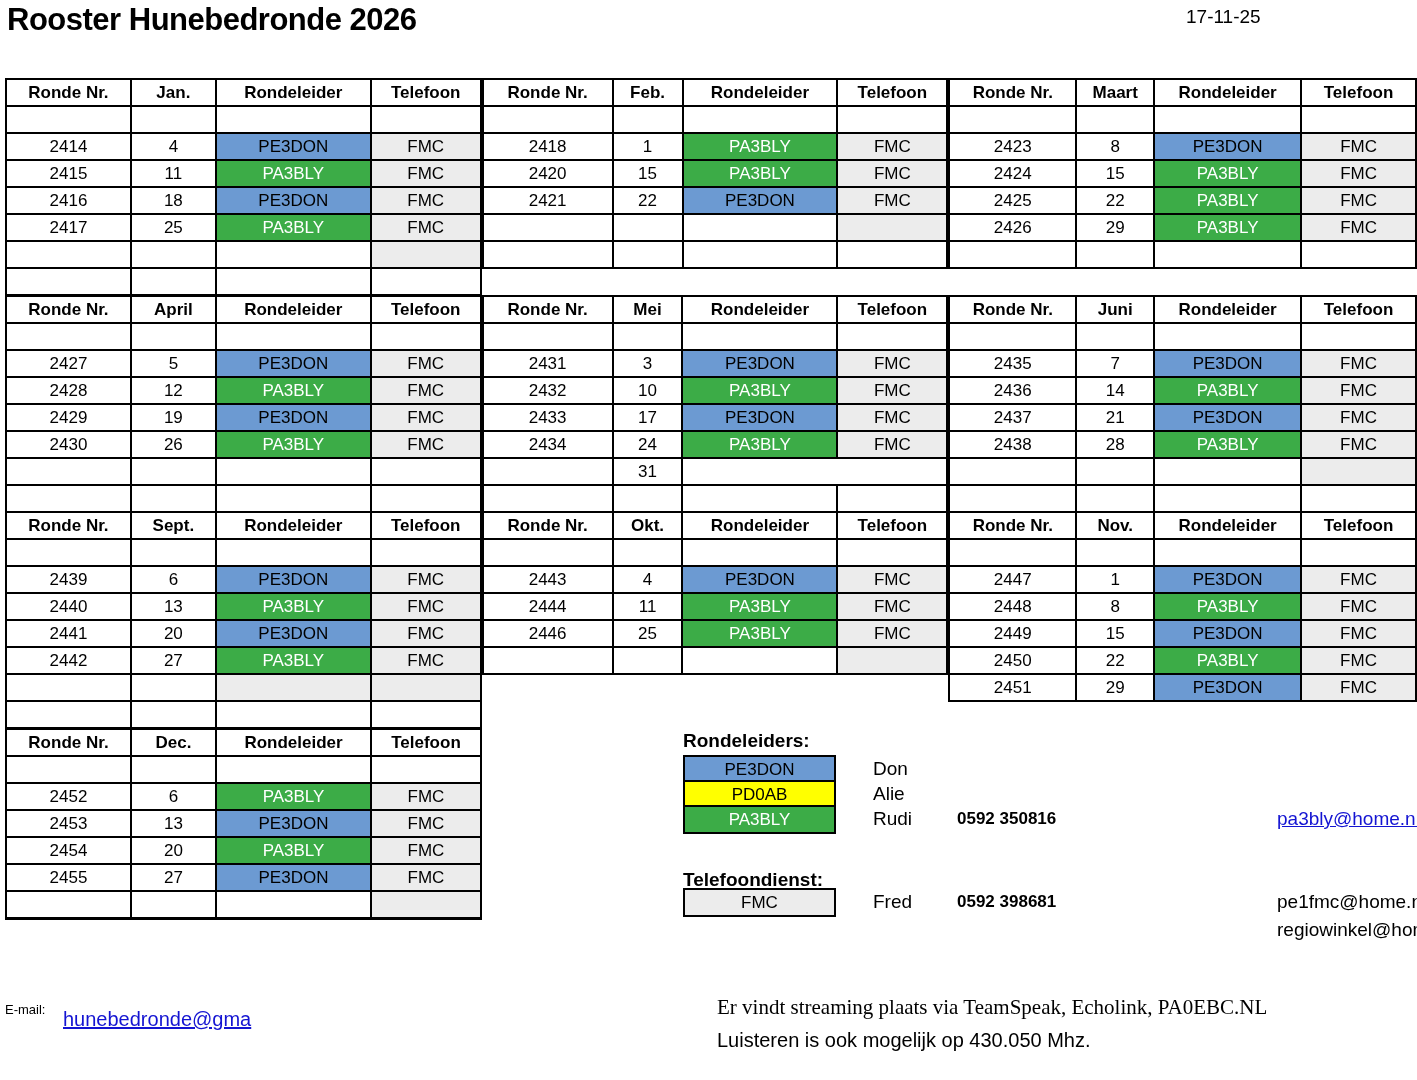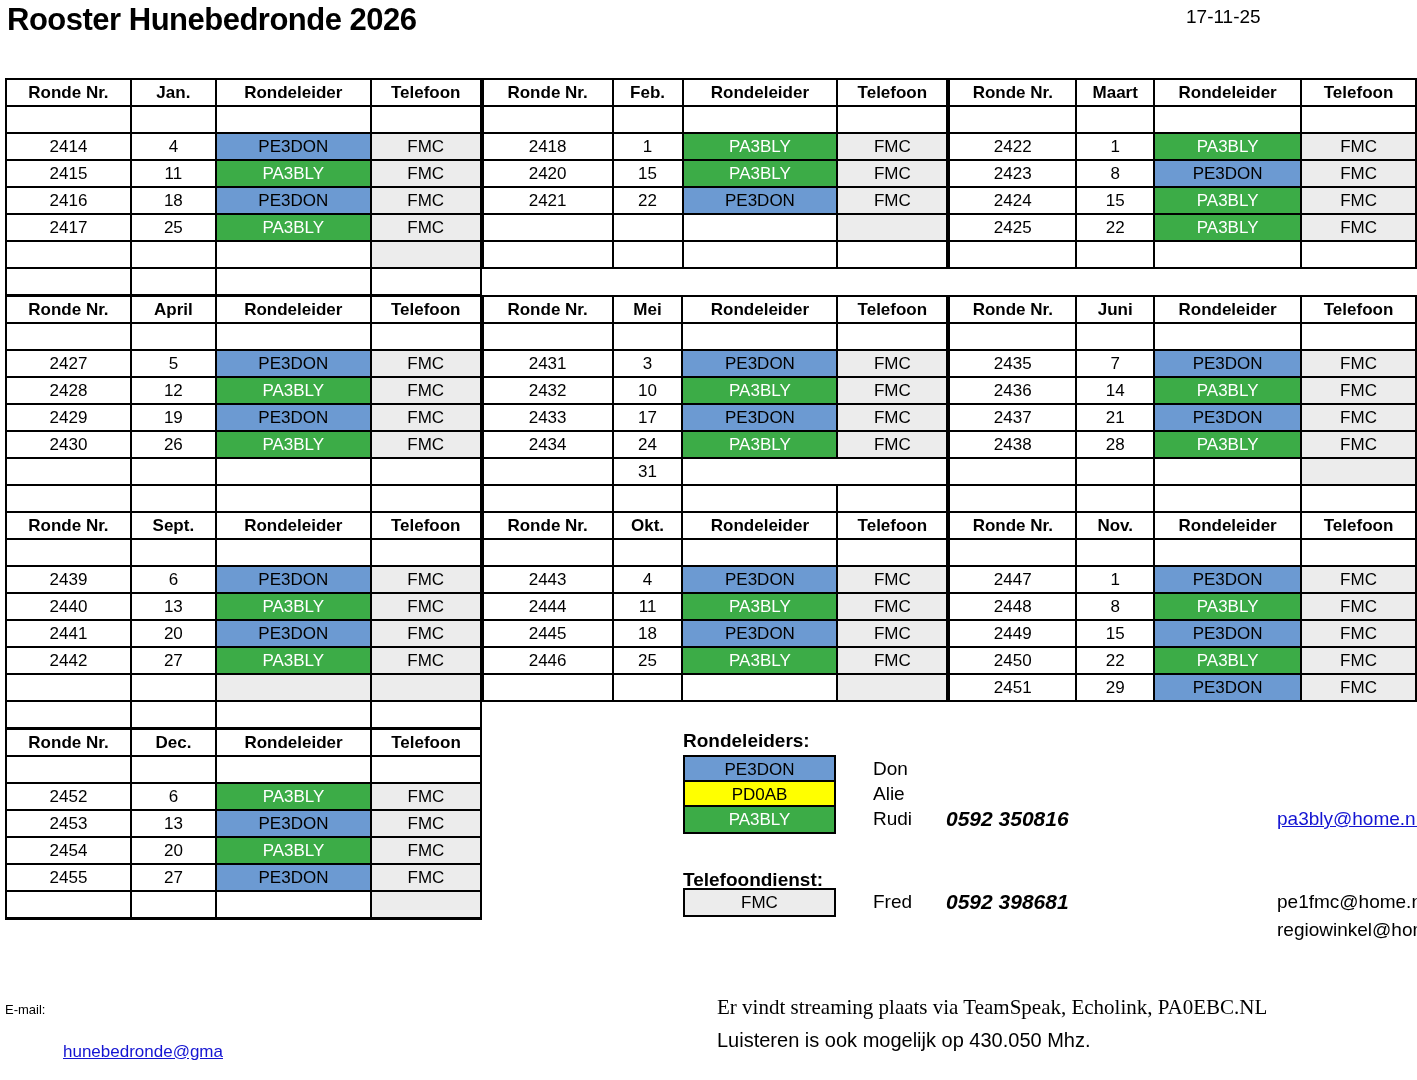--- a/index.html
+++ b/index.html
@@ -23,26 +23,26 @@
   .legend{position:absolute;left:683px;top:728px;width:734px;height:230px;}
   .legend-title{position:absolute;left:0;font-size:19px;font-weight:bold;white-space:nowrap;}
   .legend-row{position:absolute;left:0;height:27px;width:734px;}
   .legend-box{position:absolute;left:0;top:0;width:149px;height:25px;border:2px solid #000;
               text-align:center;font-size:17px;line-height:25px;}
   .box-PE3DON{background:var(--c-blue);}
   .box-PD0AB{background:var(--c-yellow);}
   .box-PA3BLY{background:var(--c-green);color:#fff;}
   .box-FMC{background:var(--c-gray);}
   .legend-name{position:absolute;left:190px;top:0;font-size:19px;line-height:28px;}
-  .legend-phone{position:absolute;left:263px;top:0;font-size:21px;font-weight:bold;line-height:28px;font-style:italic;}
+  .legend-phone{position:absolute;left:274px;top:0;font-size:17px;font-weight:bold;line-height:28px;}
   .legend-mail{position:absolute;left:594px;top:0;font-size:19px;line-height:28px;white-space:nowrap;}
   a.link{color:#1414d2;text-decoration:underline;cursor:pointer;}
 
   .email-label{position:absolute;left:5px;top:1002px;font-size:13px;}
-  .email-link{position:absolute;left:63px;top:1042px;font-size:17px;}
+  .email-link{position:absolute;left:63px;top:1008px;font-size:20px;}
   .stream{position:absolute;left:717px;top:995px;font-size:20px;}
   .stream .serif{font-family:"Liberation Serif",serif;font-size:21px;margin-bottom:9px;white-space:nowrap;}
   .stream .sans1{margin-bottom:20px;white-space:nowrap;}
   .stream .sans2{white-space:nowrap;}
 </style>
 </head>
 <body>
 
 <div class="page" id="page">
   <div class="page-title">Rooster Hunebedronde 2026</div>
@@ -180,40 +180,40 @@
             </tr>
           </thead>
           <tbody>
             <tr>
               <td></td>
               <td></td>
               <td></td>
               <td></td>
             </tr>
             <tr>
-              <td>2422</td>
-              <td>1</td>
-              <td class="lead-PA3BLY">PA3BLY</td>
-              <td class="gray">FMC</td>
-            </tr>
-            <tr>
               <td>2423</td>
               <td>8</td>
               <td class="lead-PE3DON">PE3DON</td>
               <td class="gray">FMC</td>
             </tr>
             <tr>
               <td>2424</td>
               <td>15</td>
               <td class="lead-PA3BLY">PA3BLY</td>
               <td class="gray">FMC</td>
             </tr>
             <tr>
               <td>2425</td>
               <td>22</td>
+              <td class="lead-PA3BLY">PA3BLY</td>
+              <td class="gray">FMC</td>
+            </tr>
+            <tr>
+              <td>2426</td>
+              <td>29</td>
               <td class="lead-PA3BLY">PA3BLY</td>
               <td class="gray">FMC</td>
             </tr>
             <tr>
               <td></td>
               <td></td>
               <td></td>
               <td></td>
             </tr>
           </tbody>
@@ -486,26 +486,20 @@
             <tr>
               <td>2443</td>
               <td>4</td>
               <td class="lead-PE3DON">PE3DON</td>
               <td class="gray">FMC</td>
             </tr>
             <tr>
               <td>2444</td>
               <td>11</td>
               <td class="lead-PA3BLY">PA3BLY</td>
-              <td class="gray">FMC</td>
-            </tr>
-            <tr>
-              <td>2445</td>
-              <td>18</td>
-              <td class="lead-PE3DON">PE3DON</td>
               <td class="gray">FMC</td>
             </tr>
             <tr>
               <td>2446</td>
               <td>25</td>
               <td class="lead-PA3BLY">PA3BLY</td>
               <td class="gray">FMC</td>
             </tr>
             <tr>
               <td></td>

